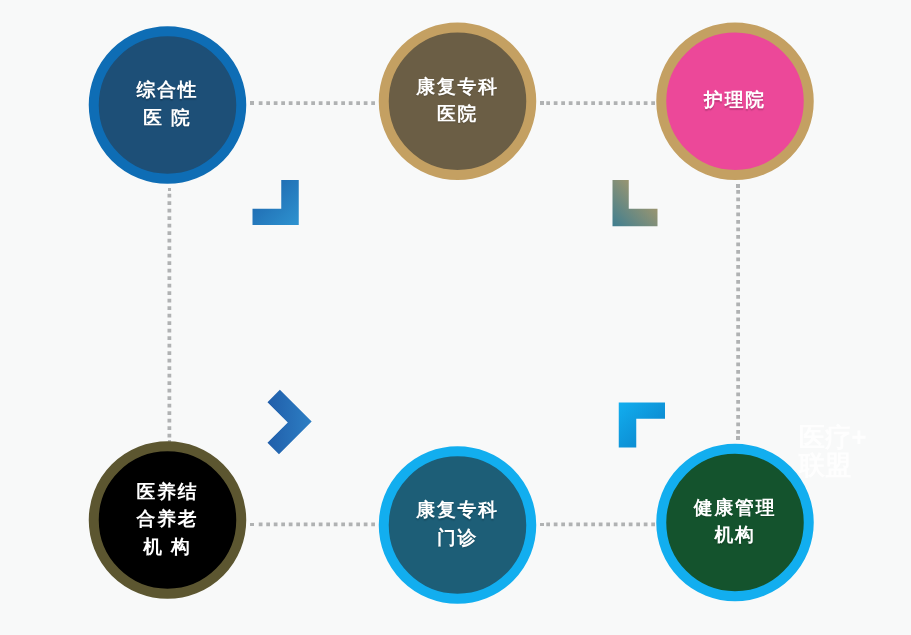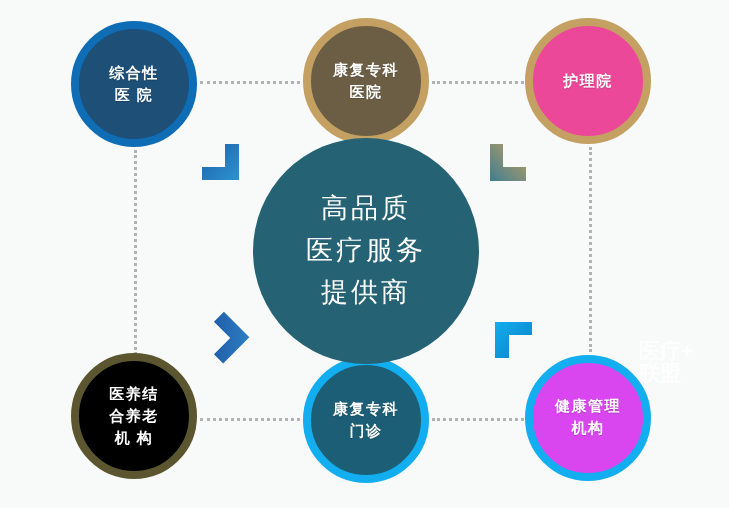--- a/index.html
+++ b/index.html
@@ -158,28 +158,23 @@
       </div>
       <div class="node" style="left: 71px; top: 353px; width: 126px; height: 126px; background: #000000; border: 8px solid rgb(92, 86, 48);">
         <span class="label">医养结
 合养老
 机  构</span>
       </div>
       <div class="node" style="left: 303px; top: 357px; width: 126px; height: 126px; background: rgb(29, 94, 119); border: 8px solid rgb(18, 174, 239);">
         <span class="label">康复专科
 门诊</span>
       </div>
-      <div class="node" style="left: 525px; top: 355px; width: 126px; height: 126px; background: #d946ef; border: 8px solid rgb(18, 174, 239); font-family: Liberation Serif, serif;">
+      <div class="node" style="left: 525px; top: 355px; width: 126px; height: 126px; background: #14532d; border: 8px solid rgb(18, 174, 239);">
         <span class="label">健康管理
 机构</span>
       </div>
     </div>
 
-  <div id="center-node" style="left: 253px; top: 138px; width: 226px; height: 226px; background: rgb(37, 98, 116);">
-    <span class="label">高品质
-医疗服务
-提供商</span>
-  </div>
 
   <div id="watermark" style="left: 639px; top: 340px; color: rgba(255, 255, 255, 0.82);">医疗+
 联盟</div>
 
 </div>
 
 </body></html>

